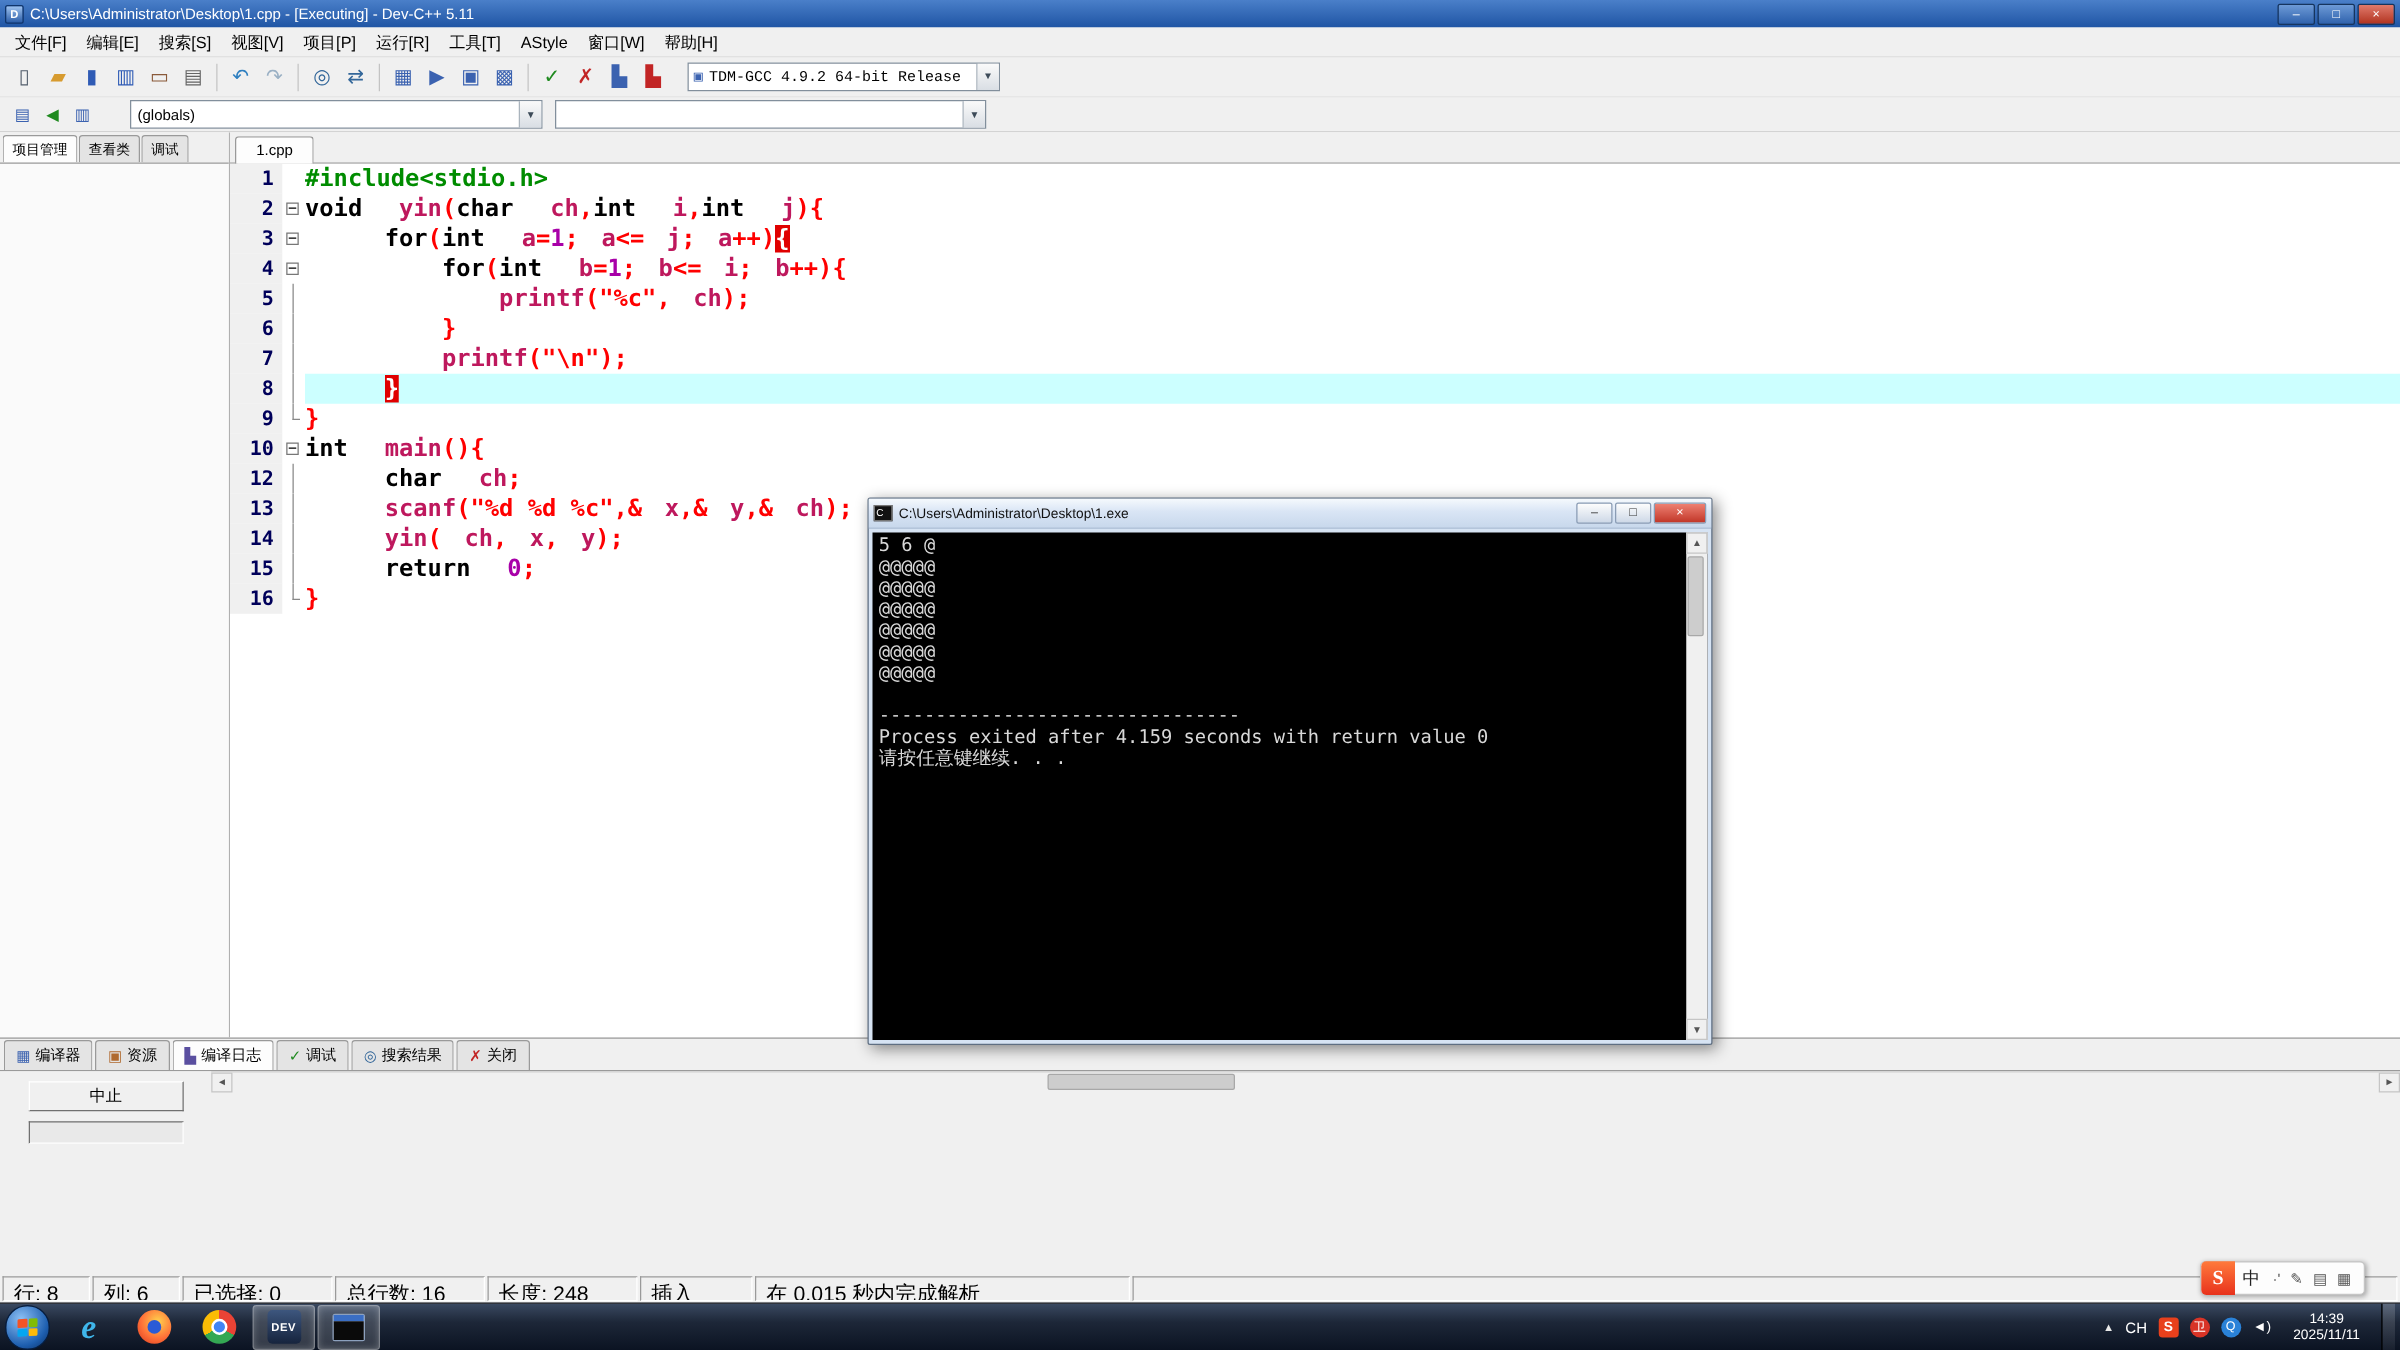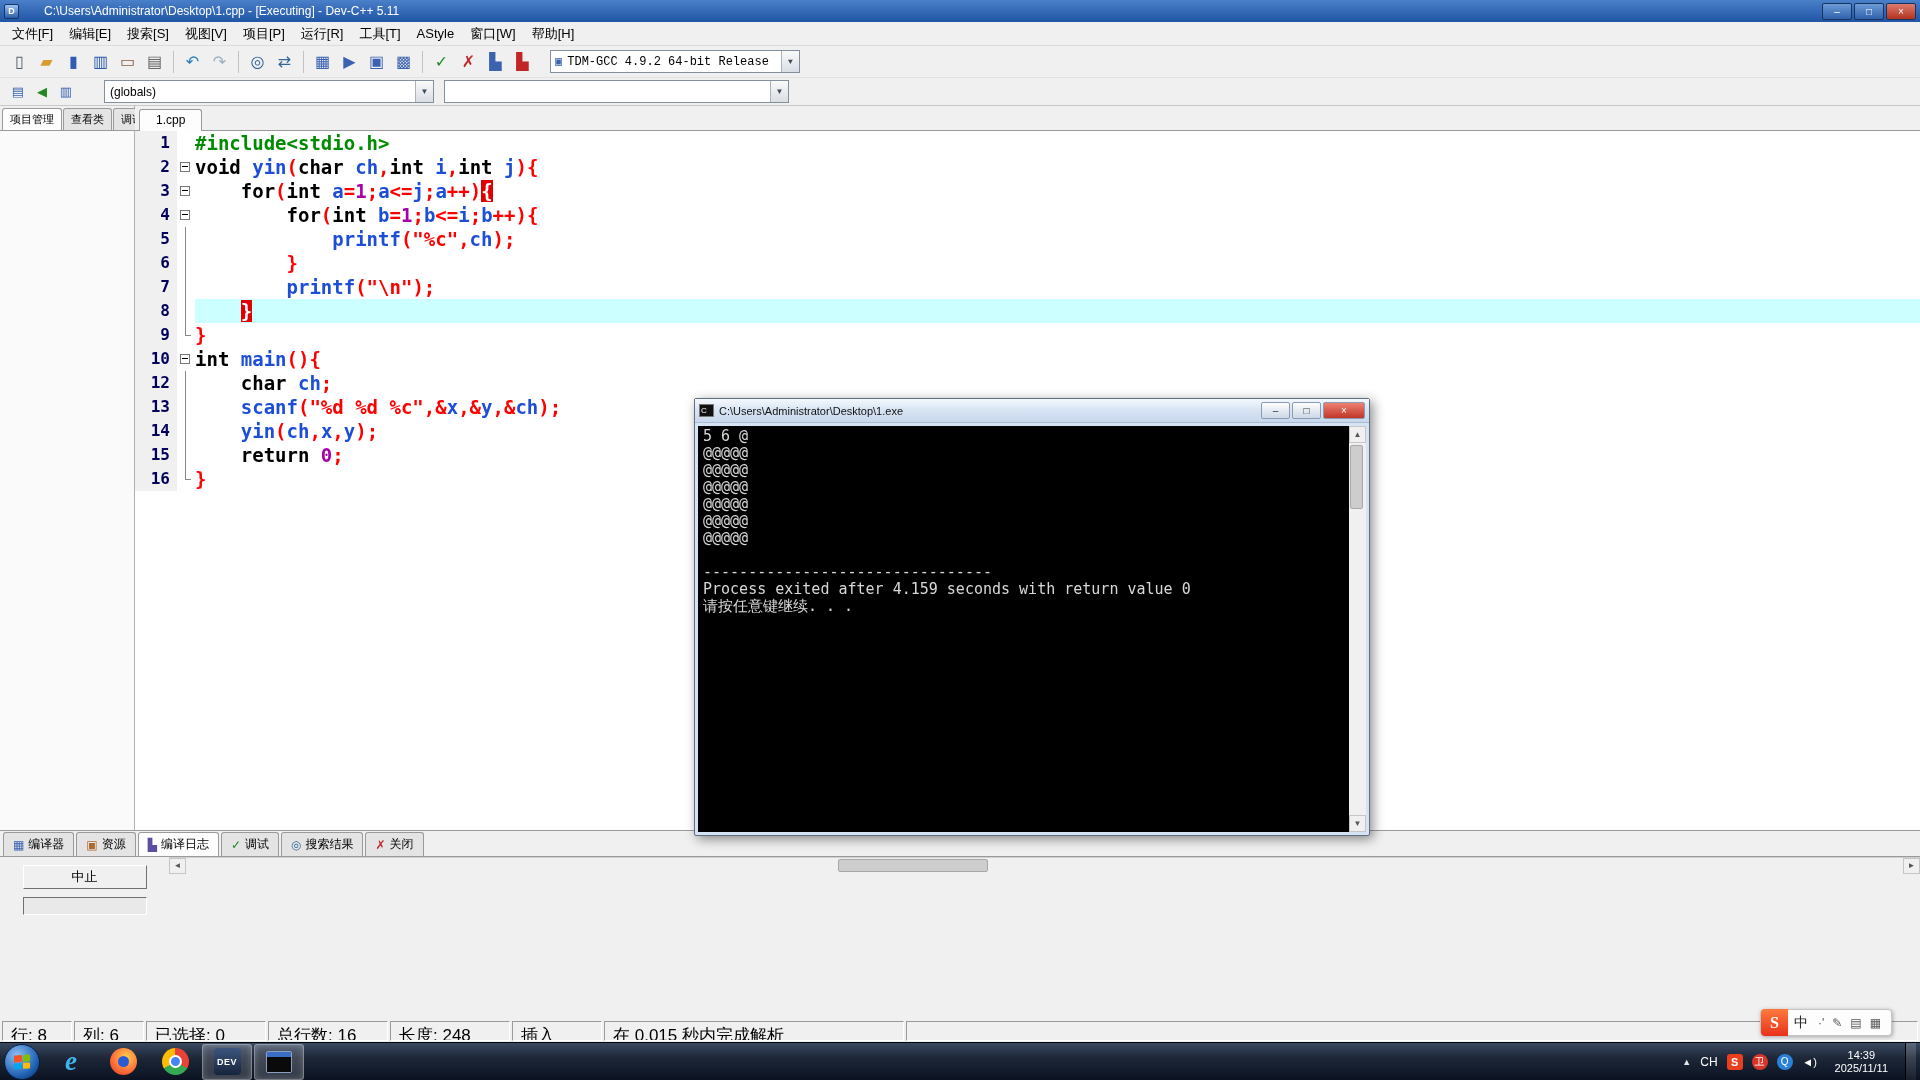--- a/index.html
+++ b/index.html
@@ -3,21 +3,21 @@
 <meta charset="utf-8">
 <style>
   * { box-sizing: border-box; margin: 0; padding: 0; }
   html,body { width:1920px; height:1080px; overflow:hidden; }
   body { font-family:"Liberation Sans", sans-serif; background:#f0f0f0; }
   .screen { width:1920px; height:1080px; display:flex; flex-direction:column; position:relative; background:#f0f0f0; }
 
   
   .titlebar { height:22px; background:linear-gradient(#4a7fc9,#1f55a4); display:flex; align-items:center; padding:0 4px; color:#fff; flex:0 0 auto; }
   .app-icon { width:15px; height:15px; background:linear-gradient(#9fc3ef,#2b5da8); border:1px solid #10356b; border-radius:2px; margin-right:5px; font-size:9px; color:#fff; text-align:center; line-height:13px; font-weight:bold; }
-  .title-text { font-size:12px; flex:1; white-space:nowrap; overflow:hidden;margin-left:20px; }
+  .title-text { font-size:12px; flex:1; white-space:nowrap; overflow:hidden; }
   .winbtns { display:flex; gap:2px; }
   .wbtn { width:30px; height:17px; border:1px solid #16355e; border-radius:2px; background:linear-gradient(#6d9ad6,#2f62ad); color:#fff; font-size:10px; text-align:center; line-height:15px; }
   .wbtn.close { background:linear-gradient(#e07a6c,#b23420); }
 
   
   .menubar { height:24px; background:#f0f0f0; display:flex; align-items:center; padding-left:4px; border-bottom:1px solid #dcdcdc; flex:0 0 auto; }
   .menu-item { font-size:13px; color:#000; padding:3px 8px; }
 
   
   .toolbar { height:32px; background:#f0f0f0; display:flex; align-items:center; padding-left:6px; border-bottom:1px solid #e2e2e2; flex:0 0 auto; }
@@ -30,21 +30,21 @@
   .combo .carr { width:18px; height:100%; border-left:1px solid #aab4bd; background:linear-gradient(#fafafa,#d9dee4); display:flex; align-items:center; justify-content:center; font-size:8px; color:#3c4a58; }
   .combo .cic { font-size:12px; margin-left:4px; color:#3b62b0; }
   .compiler-combo { width:250px; margin-left:14px; font-family:"Liberation Mono", monospace; font-size:12px; }
   .toolbar2 { height:28px; background:#f0f0f0; display:flex; align-items:center; padding-left:6px; border-bottom:1px solid #c9c9c9; flex:0 0 auto; }
   .sbtn { width:24px; height:24px; display:flex; align-items:center; justify-content:center; border:1px solid transparent; border-radius:2px; font-size:14px; }
   .globals-combo { width:330px; margin-left:26px; }
   .members-combo { width:345px; margin-left:10px; }
 
   
   .main { flex:1 1 auto; display:flex; min-height:0; background:#fff; }
-  .sidebar { width:135px; flex:0 0 auto; background:#f0f0f0; border-right:1px solid #b0b0b0; display:flex; flex-direction:column; }
+  .sidebar { width:184px; flex:0 0 auto; background:#f0f0f0; border-right:1px solid #b0b0b0; display:flex; flex-direction:column; }
   .sidebar-tabs { display:flex; padding:2px 0 0 2px; background:#f0f0f0; }
   .stab { font-size:11px; padding:3px 7px; border:1px solid #9a9a9a; border-bottom:none; background:#e4e4e4; border-radius:3px 3px 0 0; margin-right:1px; white-space:nowrap; }
   .stab.active { background:#fdfdfd; }
   .sidebar-body { flex:1; background:#fafafa; border-top:1px solid #9a9a9a; }
 
   .editor-area { flex:1; display:flex; flex-direction:column; min-width:0; }
   .editor-tabs { height:25px; background:#f0f0f0; display:flex; align-items:flex-end; padding-left:4px; border-bottom:1px solid #9a9a9a; flex:0 0 auto; }
   .etab { font-size:12px; padding:3px 16px 4px 16px; background:#fdfdfd; border:1px solid #9a9a9a; border-bottom:none; border-radius:3px 3px 0 0; position:relative; top:1px; }
   .editor { flex:1; background:#fff; overflow:hidden; }
 
@@ -56,21 +56,21 @@
   .fold-vline { position:absolute; left:8px; top:0; bottom:0; width:1px; background:#888; }
   .fold-end { position:absolute; left:8px; top:0; width:1px; height:13px; background:#888; }
   .fold-end::after { content:""; position:absolute; left:0; top:12px; width:6px; height:1px; background:#888; }
   .ecode { flex:1; white-space:pre; font:bold 19px "DejaVu Sans Mono", monospace; line-height:24px; color:#000; }
   .ecode.hl { background:#ccffff; }
   .tok-kw { color:#000; font-weight:bold; }
   .tok-pp { color:#008c00; }
   .tok-str { color:#ff0000; }
   .tok-num { color:#a800a8; }
   .tok-sym { color:#ff0000; }
-  .tok-id { color:#1d4ed8; }
+  .tok-id { color:#be185d;margin-left:18px; }
   .tok-bhl { background:#e00000; color:#fff; }
 
   
   .bottom { height:190px; flex:0 0 auto; background:#f0f0f0; border-top:1px solid #9a9a9a; display:flex; flex-direction:column; }
   .bottom-tabs { height:25px; display:flex; align-items:flex-end; padding-left:3px; flex:0 0 auto; }
   .btab { display:flex; align-items:center; gap:4px; font-size:12px; padding:3px 9px; border:1px solid #9a9a9a; border-bottom:none; background:#e4e4e4; border-radius:3px 3px 0 0; margin-right:2px; }
   .btab.active { background:#fdfdfd; }
   .btico { font-size:12px; line-height:1; }
   .bottom-content { flex:1; display:flex; border-top:1px solid #9a9a9a; min-height:0; }
   .log-left { width:169px; flex:0 0 auto; background:#f0f0f0; padding-top:8px; display:flex; flex-direction:column; align-items:center; gap:8px; }

